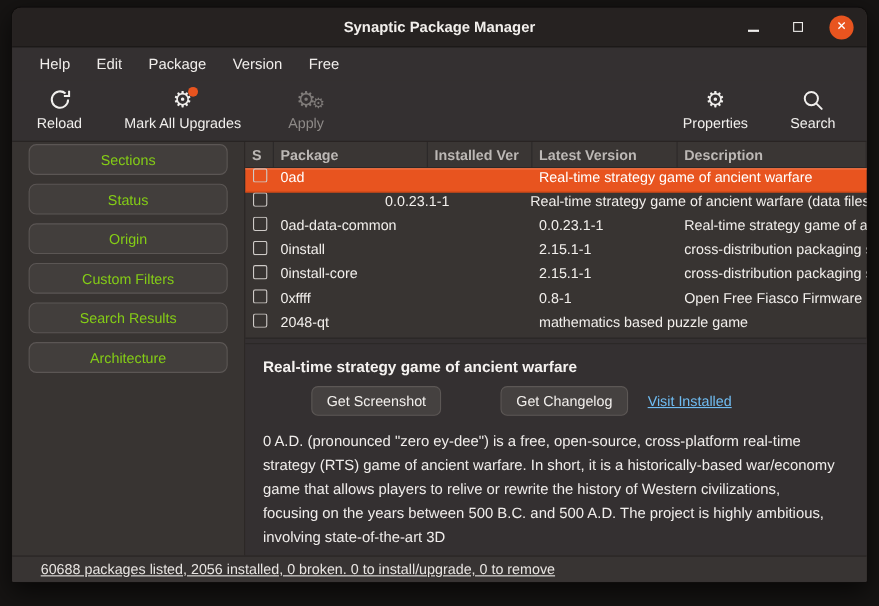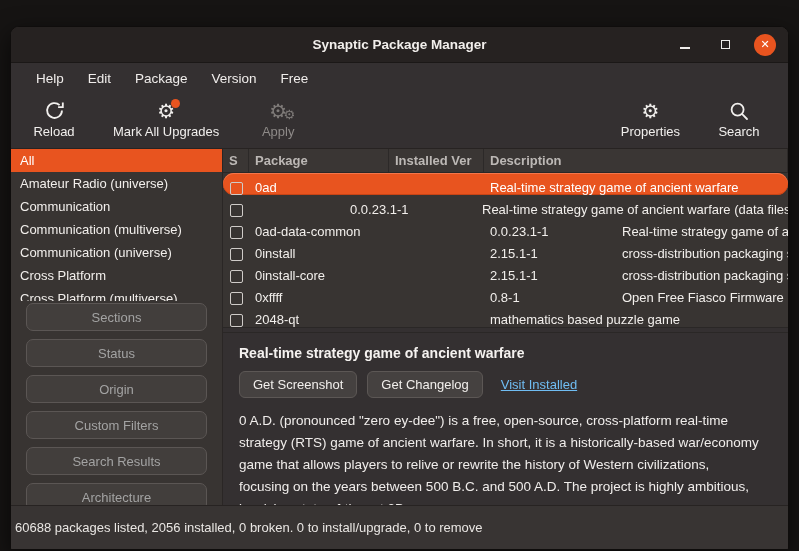--- a/index.html
+++ b/index.html
@@ -1,18 +1,18 @@
 <!DOCTYPE html>
 <html><head>
 <meta charset="utf-8">
 <style>
   * { margin:0; padding:0; box-sizing:border-box; }
   html,body { width:799px; height:551px; overflow:hidden; background:#161413;
               font-family:"Liberation Sans","DejaVu Sans",sans-serif; }
-  .window { position:absolute; left:10px; top:26px; width:779px; height:524px;
+  .window { position:absolute; left:10px; top:6px; width:779px; height:524px;
             background:#383432; border:1px solid #0f0d0c; border-radius:9px 9px 2px 2px;
             overflow:hidden; box-shadow:0 8px 24px rgba(0,0,0,.65);
             display:flex; flex-direction:column; }
 
   
   .titlebar { height:36px; background:#262221; border-bottom:1px solid #1b1817;
               display:flex; align-items:center; position:relative; flex:0 0 auto; }
   .title { position:absolute; left:0; right:0; text-align:center; color:#f2efec;
            font-weight:bold; font-size:13.5px; pointer-events:none; }
   .controls { margin-left:auto; display:flex; align-items:center; gap:18px;
@@ -45,55 +45,55 @@
   
   .main { flex:1; display:flex; min-height:0; }
   .sidebar { width:212px; flex:0 0 auto; display:flex; flex-direction:column;
              background:#383432; border-right:1px solid #2a2625; }
   .catlist { height:152px; overflow:hidden; flex:0 0 auto; }
   .cat { height:23px; line-height:23px; color:#f2efec; font-size:13px;
          padding:0 9px; white-space:nowrap; overflow:hidden; }
   .cat.selected { background:#e8541f; color:#fff; }
   .side-buttons { padding:2px 15px; display:flex; flex-direction:column; gap:8px; }
   .sbtn { height:28px; background:#423e3c; border:1px solid #5b5654; border-radius:7px;
-          color:#a3a3a3; font-size:13px; display:flex; align-items:center; justify-content:center; }
+          color:#84cc16; font-size:13px; display:flex; align-items:center; justify-content:center; }
 
   
   .content { flex:1; display:flex; flex-direction:column; min-width:0; }
   .thead { height:24px; display:flex; background:#3a3634; border-bottom:1px solid #2a2726;
            color:#bcb8b5; font-size:13px; font-weight:bold; align-items:stretch; flex:0 0 auto; }
   .th { padding:0 6px; border-right:1px solid #2c2928; display:flex; align-items:center;
         overflow:hidden; white-space:nowrap; }
   .col-s { width:26px; flex:0 0 auto; }
   .col-pkg { width:140px; flex:0 0 auto; }
   .col-inst { width:95px; flex:0 0 auto; }
   .col-latest { width:132px; flex:0 0 auto; }
   .col-desc { flex:1; min-width:0; }
-  .trow { height:22px; display:flex; align-items:flex-end; color:#f2efec; font-size:13px; flex:0 0 auto;border-radius:11px; }
+  .trow { height:22px; display:flex; align-items:flex-start; color:#f2efec; font-size:13px; flex:0 0 auto; }
   .trow.selected { background:#e8541f; color:#fff;
                    box-shadow:inset 0 1px 0 #f4764a, inset 0 -1px 0 #c84415; }
   .td { padding:0 6px; overflow:hidden; white-space:nowrap; }
   .cb { width:13px; height:13px; border:1px solid #cfcbc8; border-radius:2px;
         background:transparent; display:block; margin:0 auto; }
 
   
   .splitter { height:6px; background:#343031; border-top:1px solid #2a2726;
               border-bottom:1px solid #2a2726; flex:0 0 auto; }
   .details { flex:1; background:#343031; padding:12px 16px 0 16px; overflow:hidden; min-height:0; }
   .dtitle { color:#f5f2f0; font-weight:bold; font-size:14px; }
   .dbuttons { display:flex; align-items:center; gap:10px; margin-top:10px; }
   .dbtn { background:#454140; border:1px solid #5c5755; border-radius:6px;
-          color:#f2efec; font-size:13px; padding:5px 13px; }
+          color:#f2efec; font-size:13px; padding:5px 13px;margin-left:44px; }
   .homelink { color:#70bdf3; font-size:13px; text-decoration:underline; margin-left:8px; }
   .dtext { margin-top:12px; color:#f0edeb; font-size:13.5px; line-height:22px; max-width:520px; }
 
   
-  .statusbar { height:44px; background:#383433; border-top:1px solid #272322;
-               display:flex; align-items:center; padding:0 4px; color:#e9e6e3;
-               font-size:13px; flex:0 0 auto; }
+  .statusbar { height:24px; background:#383433; border-top:1px solid #272322;
+               display:flex; align-items:center; padding:0 26px; color:#e9e6e3;
+               font-size:13px; flex:0 0 auto;text-decoration:underline; }
 </style>
 </head>
 <body>
 
 <div class="window">
 
   <div class="titlebar">
     <div class="title">Synaptic Package Manager</div>
     <div class="controls">
       <div class="ctl">
@@ -146,44 +146,36 @@
           <line x1="13.2" y1="13.2" x2="18" y2="18" stroke="#f1efed" stroke-width="1.8" stroke-linecap="round"></line>
         </svg>
       </span>
       <span>Search</span>
     </div>
   </div>
 
   <div class="main">
 
     <div class="sidebar">
-      <div class="catlist">
-        <div class="cat selected">All</div>
-        <div class="cat">Amateur Radio (universe)</div>
-        <div class="cat">Communication</div>
-        <div class="cat">Communication (multiverse)</div>
-        <div class="cat">Communication (universe)</div>
-        <div class="cat">Cross Platform</div>
-        <div class="cat">Cross Platform (multiverse)</div>
-      </div>
       <div class="side-buttons">
         <div class="sbtn">Sections</div>
         <div class="sbtn">Status</div>
         <div class="sbtn">Origin</div>
         <div class="sbtn">Custom Filters</div>
         <div class="sbtn">Search Results</div>
         <div class="sbtn">Architecture</div>
       </div>
     </div>
 
     <div class="content">
       <div class="thead">
         <div class="th col-s">S</div>
         <div class="th col-pkg">Package</div>
         <div class="th col-inst">Installed Ver</div>
+        <div class="th col-latest">Latest Version</div>
         <div class="th col-desc">Description</div>
       </div>
 
       <div class="trow selected">
         <div class="td col-s">
             <span class="cb"></span>
           </div>
         <div class="td col-pkg">0ad</div>
         <div class="td col-inst"></div>
         <div class="td col-desc">Real-time strategy game of ancient warfare</div>

